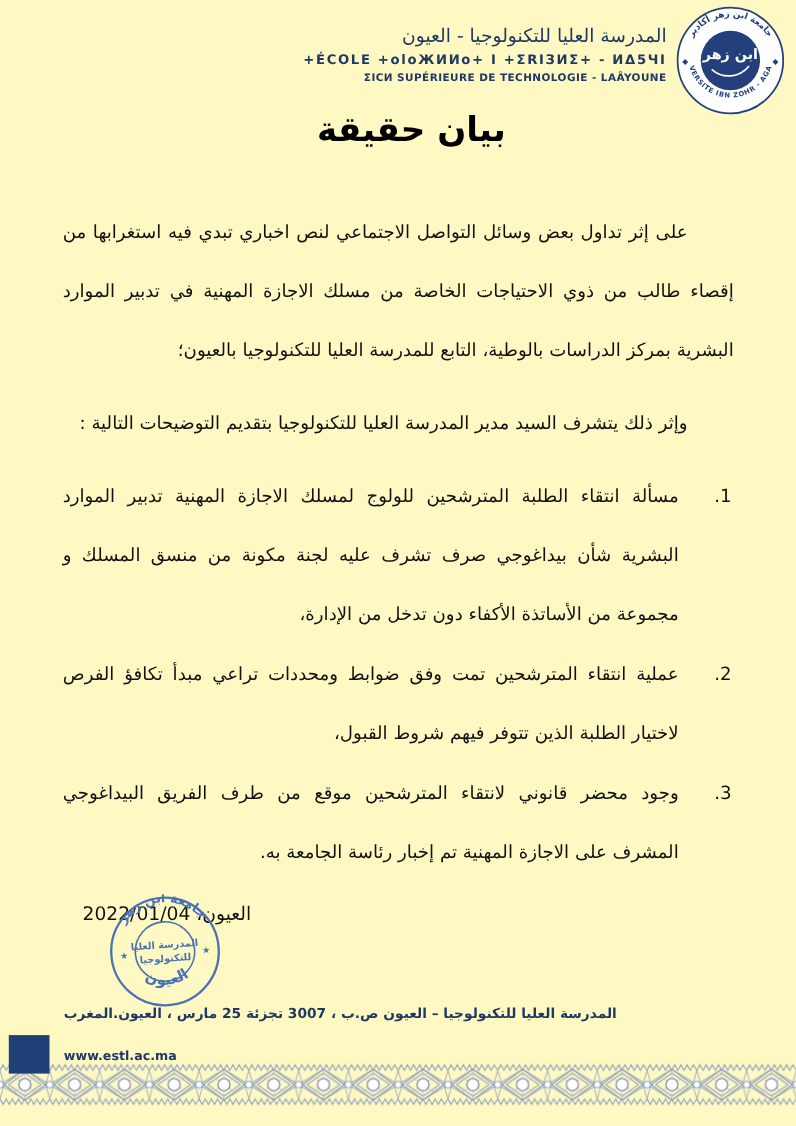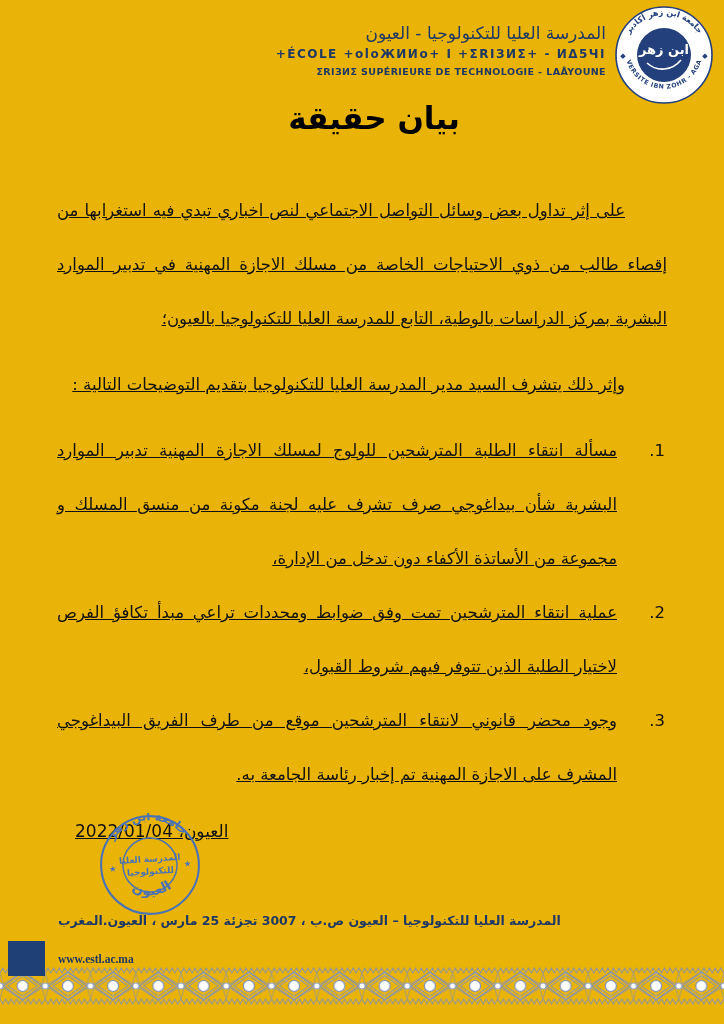--- a/index.html
+++ b/index.html
@@ -1,71 +1,71 @@
 <!DOCTYPE html>
 <html lang="ar"><head>
 <meta charset="utf-8">
 <style>
   html,body{margin:0;padding:0;background:#e8e8e8;}
   .page{
     position:relative; width:724px; height:1024px; margin:0 auto;
-    background:#eab308; overflow:hidden;
+    background:#fef9c3; overflow:hidden;
     font-family:"DejaVu Sans", sans-serif; color:#1a1a1a;
   }
   
   .header-text{
     position:absolute; top:22px; right:118px; text-align:right; color:#1f3864;
   }
   .header-ar{font-size:17px; line-height:22px;}
   .header-tif{font-size:12px; font-weight:bold; letter-spacing:1.5px; line-height:17px; margin-top:2px;}
   .header-fr{font-size:9.5px; font-weight:bold; letter-spacing:0.4px; line-height:14px; margin-top:2px;}
   .logo{position:absolute; top:5px; right:8px; width:104px; height:100px;}
   
   .title{
     position:absolute; top:100px; left:12px; width:100%;
     text-align:center; font-size:31px; font-weight:bold; color:#000;
     direction:rtl;
   }
   
   .body{
     position:absolute; top:184px; left:57px; width:610px;
     direction:rtl; text-align:justify;
-    font-size:16.5px; line-height:54px; color:#111;text-decoration:underline;
+    font-size:16.5px; line-height:54px; color:#111;
   }
   .para{margin:0;}
   .indent{text-indent:42px;}
   .p2{margin-top:12px;}
   .list{margin-top:12px;}
   .list-item{position:relative; padding-right:50px;}
   .list-marker{position:absolute; right:2px; top:0; line-height:54px;}
   .dateline{
     width:max-content; margin-top:2px; margin-left:18px; margin-right:auto;
     direction:rtl; font-size:17px;
   }
   
   .stamp{position:absolute; top:813px; left:98px; width:104px; height:104px; transform:rotate(-4deg);}
   
   .footer-square{position:absolute; left:8px; top:941px; width:37px; height:35px; background:#1f4077; z-index:2;}
   .footer-ar{position:absolute; left:58px; top:913px; direction:rtl; white-space:nowrap;
              color:#1f3864; font-size:12.5px; font-weight:bold;}
   .footer-fr{position:absolute; left:58px; top:936px; white-space:nowrap;
              color:#1f3864; font-size:12px; font-weight:bold;}
   .footer-www{position:absolute; left:58px; top:953px; white-space:nowrap;
-             color:#1f3864; font-size:11.5px; font-weight:bold;font-family:Liberation Serif, serif;}
+             color:#1f3864; font-size:11.5px; font-weight:bold;}
   .ornament{position:absolute; left:0; top:966px; width:724px; height:40px;}
 </style>
 </head>
 <body>
 
 <div class="page">
 
   <div class="header-text">
     <div class="header-ar">المدرسة العليا للتكنولوجيا - العيون</div>
     <div class="header-tif">+ÉCOLE +oloЖИИo+ I +ΣRIЗИΣ+ - ИΔ5ЧI</div>
-    <div class="header-fr">ΣRIЗИΣ SUPÉRIEURE DE TECHNOLOGIE - LAÂYOUNE</div>
+    <div class="header-fr">ΣICИ SUPÉRIEURE DE TECHNOLOGIE - LAÂYOUNE</div>
   </div>
 
   <svg class="logo" viewBox="0 0 100 100">
     <defs>
       <path id="logo-top-arc" d="M 10,60 A 41 41 0 1 1 90,60"></path>
       <path id="logo-bottom-arc" d="M 13,57 A 39 39 0 0 0 87,57"></path>
     </defs>
     <circle cx="50" cy="50" r="48" fill="#ffffff" stroke="#24407c" stroke-width="1.6"></circle>
     <text font-size="8" fill="#24407c" font-weight="bold">
       <textPath href="#logo-top-arc" startOffset="50%" text-anchor="middle">جامعة ابن زهر أكادير</textPath>

